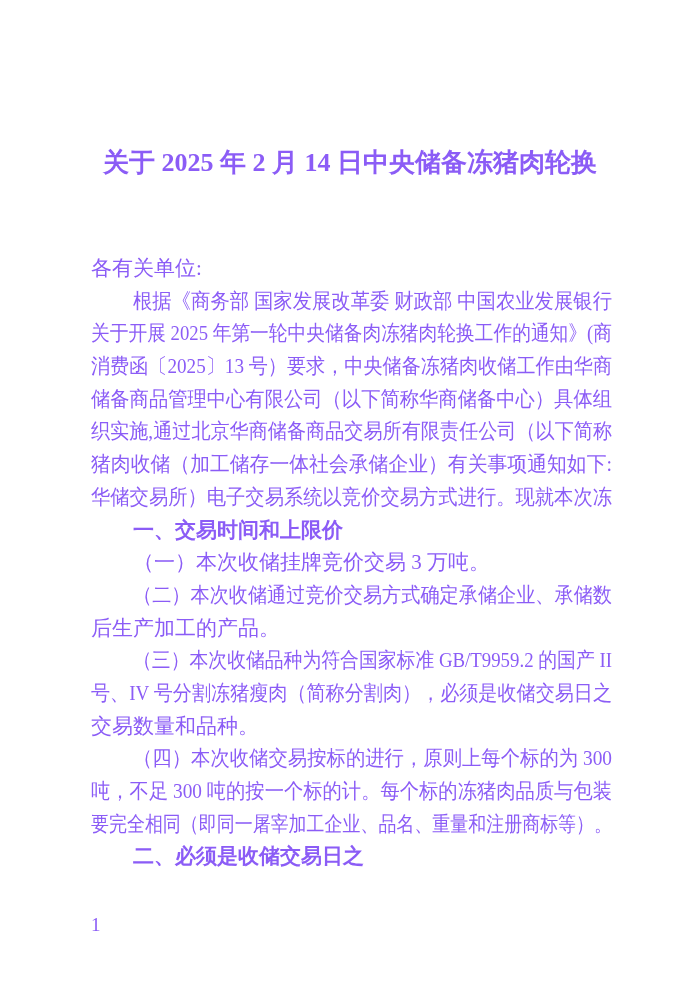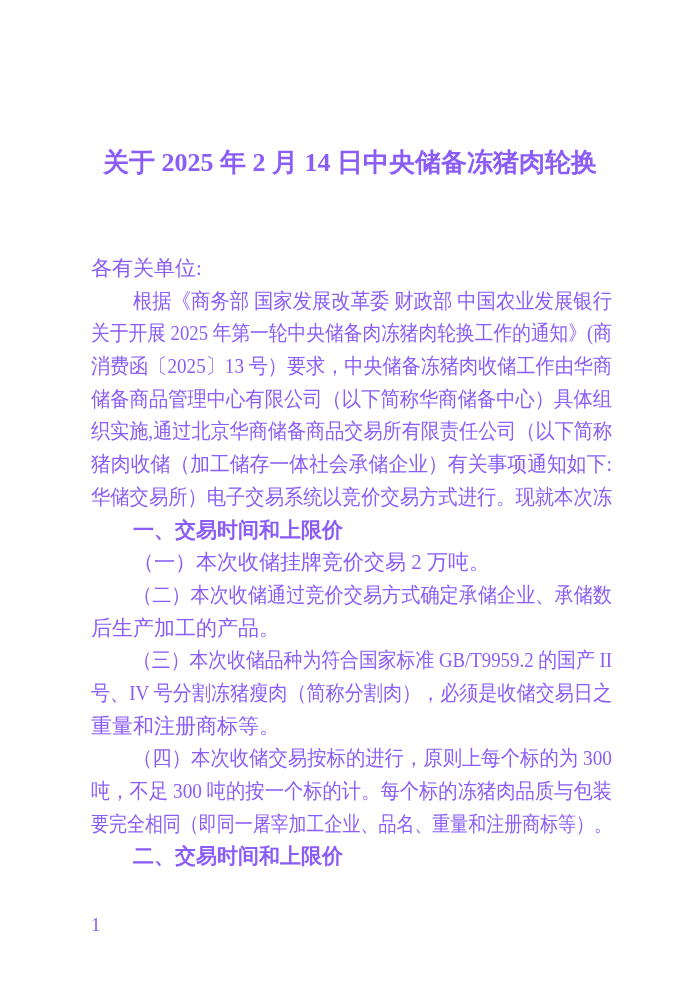--- a/index.html
+++ b/index.html
@@ -56,27 +56,27 @@
   <div class="doc-body" id="body-lines">
       <div class="line"><span class="t">各有关单位:</span></div>
       <div class="line indent"><span class="t" style="transform: scaleX(0.921597);">根据《商务部 国家发展改革委 财政部 中国农业发展银行</span></div>
       <div class="line"><span class="t" style="transform: scaleX(0.89136);">关于开展 2025 年第一轮中央储备肉冻猪肉轮换工作的通知》(商</span></div>
       <div class="line"><span class="t" style="transform: scaleX(0.910441);">消费函〔2025〕13 号）要求，中央储备冻猪肉收储工作由华商</span></div>
       <div class="line"><span class="t" style="transform: scaleX(0.918871);">储备商品管理中心有限公司（以下简称华商储备中心）具体组</span></div>
       <div class="line"><span class="t" style="transform: scaleX(0.910441);">织实施,通过北京华商储备商品交易所有限责任公司（以下简称</span></div>
       <div class="line"><span class="t" style="transform: scaleX(0.944108);">猪肉收储（加工储存一体社会承储企业）有关事项通知如下:</span></div>
       <div class="line"><span class="t" style="transform: scaleX(0.918871);">华储交易所）电子交易系统以竞价交易方式进行。现就本次冻</span></div>
       <div class="line indent heading"><span class="t">一、交易时间和上限价</span></div>
-      <div class="line indent"><span class="t">（一）本次收储挂牌竞价交易 2 万吨。</span></div>
+      <div class="line indent"><span class="t">（一）本次收储挂牌竞价交易 3 万吨。</span></div>
       <div class="line indent"><span class="t" style="transform: scaleX(0.912381);">（二）本次收储通过竞价交易方式确定承储企业、承储数</span></div>
       <div class="line"><span class="t">后生产加工的产品。</span></div>
       <div class="line indent"><span class="t" style="transform: scaleX(0.896453);">（三）本次收储品种为符合国家标准 GB/T9959.2 的国产 II</span></div>
       <div class="line"><span class="t" style="transform: scaleX(0.9092);">号、IV 号分割冻猪瘦肉（简称分割肉），必须是收储交易日之</span></div>
-      <div class="line"><span class="t">重量和注册商标等。</span></div>
+      <div class="line"><span class="t">交易数量和品种。</span></div>
       <div class="line indent"><span class="t" style="transform: scaleX(0.921597);">（四）本次收储交易按标的进行，原则上每个标的为 300</span></div>
       <div class="line"><span class="t" style="transform: scaleX(0.918871);">吨，不足 300 吨的按一个标的计。每个标的冻猪肉品质与包装</span></div>
       <div class="line"><span class="t" style="transform: scaleX(0.855501);">要完全相同（即同一屠宰加工企业、品名、重量和注册商标等）。</span></div>
-      <div class="line indent heading"><span class="t">二、交易时间和上限价</span></div>
+      <div class="line indent heading"><span class="t">二、必须是收储交易日之</span></div>
     </div>
 
   <div class="page-number">1</div>
 
 </div>
 
 </body></html>

